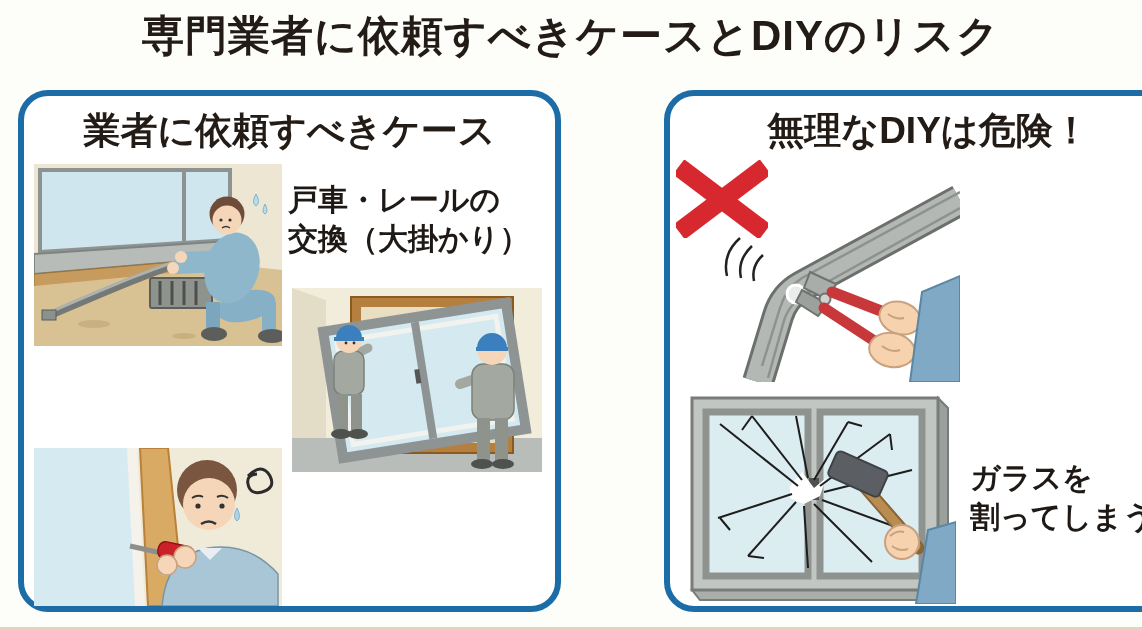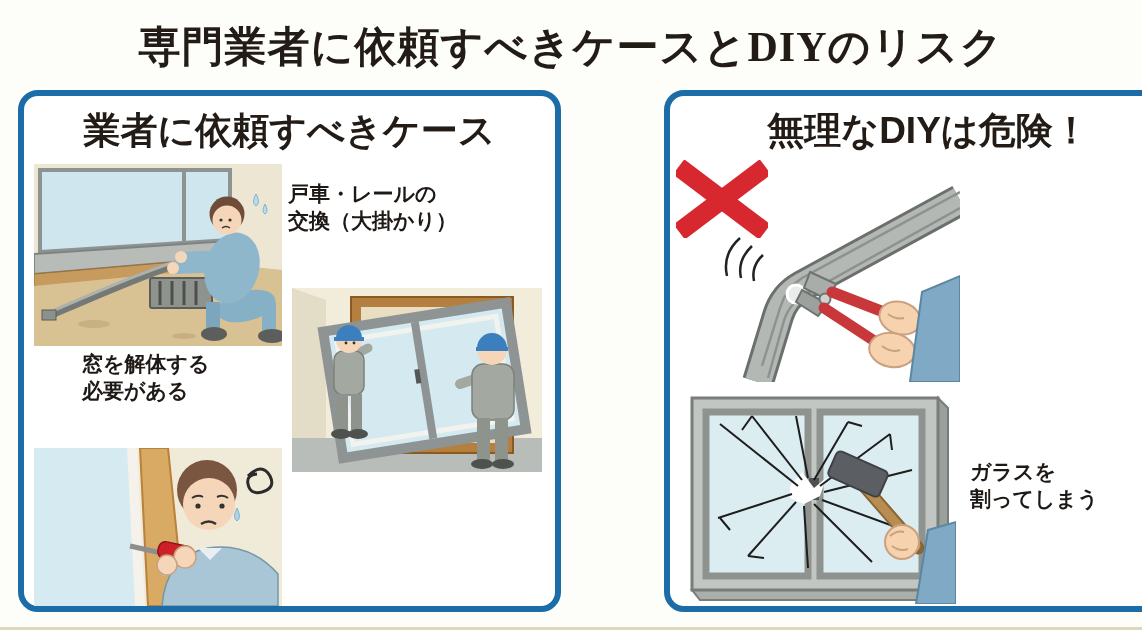--- a/index.html
+++ b/index.html
@@ -1,26 +1,26 @@
 <!DOCTYPE html>
 <html><head>
 <meta charset="utf-8">
 <style>
   html,body{margin:0;padding:0;}
   body{background:#fdfdfa;font-family:"Liberation Sans",sans-serif;}
   #stage{position:relative;width:1142px;height:630px;background:#fdfdfa;overflow:hidden;}
-  .title{position:absolute;left:0;right:0;top:19px;text-align:center;
-         font-size:42px;font-weight:900;color:#221b16;letter-spacing:1px;font-family:Liberation Serif, serif;}
+  .title{position:absolute;left:0;right:0;top:8px;text-align:center;
+         font-size:42px;font-weight:900;color:#221b16;letter-spacing:1px;}
   .panel{position:absolute;top:90px;height:522px;background:#ffffff;
-         border:6px solid #1b6ca7;border-radius:20px;box-sizing:border-box;}
+         border:6px solid #1b6ca7;border-radius:30px;box-sizing:border-box;}
   .panel-left{left:18px;width:543px;}
   .panel-right{left:633px;width:529px;margin-left:31px;}
   .panel-heading{position:absolute;left:0;right:0;top:10px;text-align:center;
                  font-size:37px;font-weight:900;color:#221b16;}
-  .label{position:absolute;font-size:21px;font-weight:900;line-height:1.3;
+  .label{position:absolute;font-size:30px;font-weight:900;line-height:1.3;
          color:#1f1916;white-space:pre-line;}
   .illo{position:absolute;}
   .illo svg{display:block;width:100%;height:100%;}
   
   .illo-rail{left:10px;top:68px;width:248px;height:182px;}
   .lbl-rail{left:264px;top:84px;}
   .illo-carry{left:268px;top:192px;width:250px;height:184px;}
   .lbl-disassemble{left:58px;top:254px;}
   .illo-screwdriver{left:10px;top:352px;width:248px;height:158px;}
   .lbl-adjust{left:260px;top:392px;}
@@ -120,22 +120,20 @@
           <circle cx="200" cy="62" r="15" fill="#f6d6b8"></circle>
           <path d="M185,60 a15,15 0 0 1 30,0 z" fill="#3c7fbe"></path>
           <line x1="184" y1="61" x2="216" y2="61" stroke="#3c7fbe" stroke-width="4"></line>
           <rect x="185" y="130" width="13" height="44" fill="#8e938c"></rect>
           <rect x="203" y="130" width="13" height="44" fill="#8e938c"></rect>
           <ellipse cx="190" cy="176" rx="11" ry="5" fill="#4e514e"></ellipse>
           <ellipse cx="211" cy="176" rx="11" ry="5" fill="#4e514e"></ellipse>
         </g>
       </svg>
     </div>
-    <div class="label lbl-disassemble">窓を解体する
-必要がある</div>
 
     <div class="illo illo-screwdriver">
       <svg viewBox="0 0 248 158">
         <rect width="248" height="158" fill="#f0ead8"></rect>
         <polygon points="0,0 96,0 104,158 0,158" fill="#d6ebf1"></polygon>
         <line x1="98" y1="0" x2="106" y2="158" stroke="#f4f2ea" stroke-width="10"></line>
         <polygon points="106,0 134,0 150,158 114,158" fill="#d9aa63" stroke="#b9813a" stroke-width="2"></polygon>
         <path d="M214,28 q14,-14 22,0 q6,12 -8,16 q-12,3 -14,-8 q-2,-9 9,-10" stroke="#2b2b2b" stroke-width="3" fill="none"></path>
         <g>
           <path d="M128,158 q4,-50 46,-58 q42,-6 70,26 l0,32 z" fill="#a9c6d6" stroke="#7796a8" stroke-width="1.5"></path>

